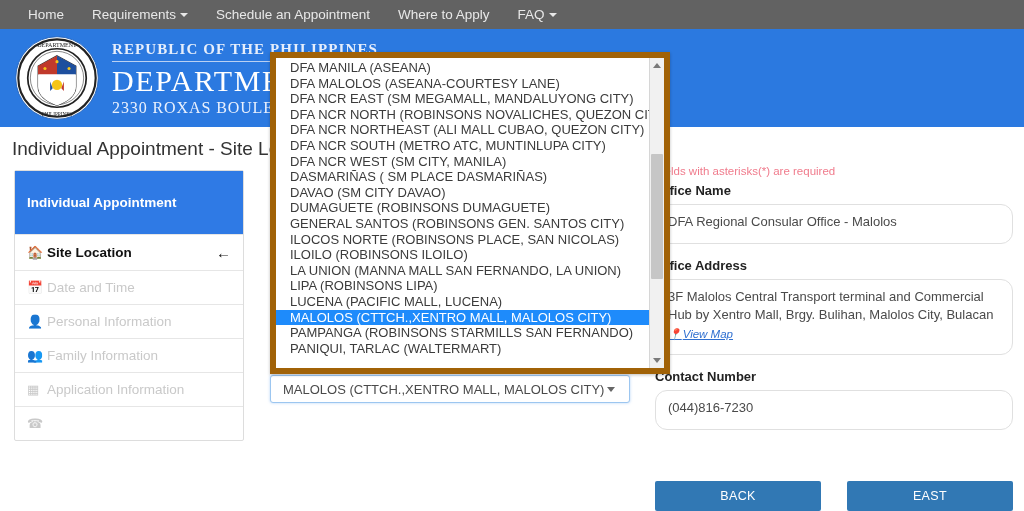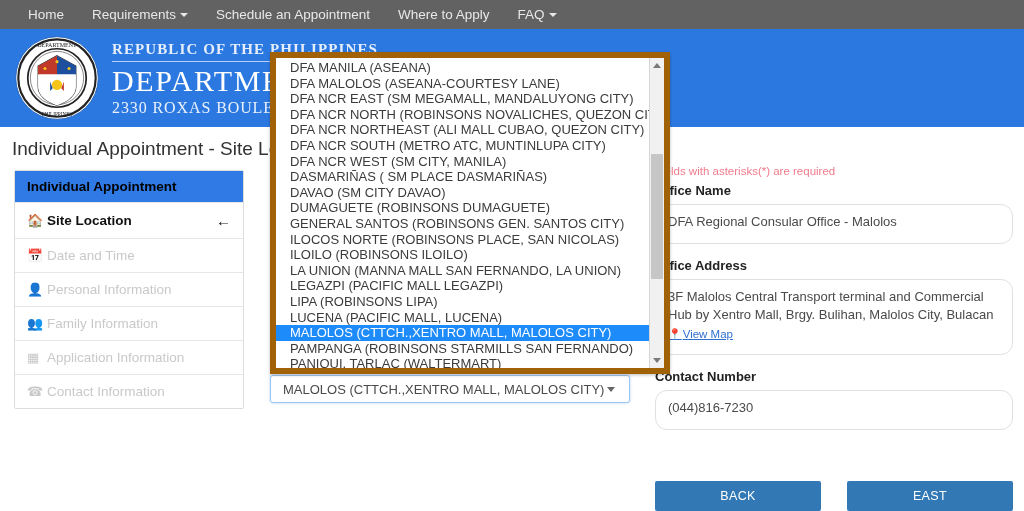--- a/index.html
+++ b/index.html
@@ -65,22 +65,22 @@
     position: absolute; left: 12px; top: 138px;
     font-size: 19px; color: #333333; white-space: nowrap;
   }
 
   
   .sidebar {
     position: absolute; left: 14px; top: 170px; width: 230px;
     border: 1px solid #dddddd; border-radius: 2px; background: #ffffff;
   }
   .sidebar-head {
-    background: #2f7ae5; color: #000000; font-weight: bold;
-    font-size: 13.5px; padding: 8px 12px;
+    background: #2f7ae5; color: #ffffff; font-weight: bold;
+    font-size: 13.5px; padding: 24px 12px;
   }
   .step {
     display: flex; align-items: center;
     padding: 9px 12px; font-size: 13.5px;
     border-top: 1px solid #e6e6e6;
     color: #c9c9c9;
   }
   .step.active { color: #111111; font-weight: bold; }
   .step .glyph { width: 20px; display: inline-block; font-size: 13px; }
   .step .label { flex: 1; }
@@ -150,21 +150,21 @@
   }
   .field-box {
     border: 1px solid #e0e0e0; border-radius: 12px; background: #ffffff;
     padding: 9px 12px; font-size: 13px; color: #4a4a4a; margin-bottom: 14px;
   }
   .field-box.name { height: 40px; }
   .field-box.address { height: 76px; line-height: 18px; padding-top: 8px; }
   .field-box.contact { height: 40px; }
   .view-map {
     color: #2f6fd0; font-size: 11.5px; text-decoration: underline;
-    display: inline-block; margin-top: 1px;
+    display: inline-block; margin-top: 1px; font-style: italic;
   }
   .pin-icon { color: #2f6fd0; font-size: 11px; margin-right: 1px; text-decoration: none; }
 
   
   .btn-row { position: absolute; left: 655px; top: 481px; width: 358px; display: flex; gap: 26px; justify-content: flex-end; }
   .btn {
     flex: 1; background: #3178b4; color: #ffffff; text-align: center;
     font-size: 12.5px; padding: 8px 0; border: none; border-radius: 2px;
     letter-spacing: .4px; cursor: pointer;
   }
@@ -247,21 +247,20 @@
       <span class="label">Family Information</span>
     </div>
 
     <div class="step">
       <span class="glyph">▦</span>
       <span class="label">Application Information</span>
     </div>
 
     <div class="step">
       <span class="glyph">☎</span>
-      <span class="label">Contact Information</span>
     </div>
   </div>
 
   <div class="right-panel">
     <div class="required-note">Fields with asterisks(*) are required</div>
 
     <div class="field-label">Office Name</div>
     <div class="field-box name">DFA Regional Consular Office - Malolos</div>
 
     <div class="field-label">Office Address</div>
@@ -293,21 +292,20 @@
         <div class="dd-option">DFA NCR NORTHEAST (ALI MALL CUBAO, QUEZON CITY)</div>
         <div class="dd-option">DFA NCR SOUTH (METRO ATC, MUNTINLUPA CITY)</div>
         <div class="dd-option">DFA NCR WEST (SM CITY, MANILA)</div>
         <div class="dd-option">DASMARIÑAS ( SM PLACE DASMARIÑAS)</div>
         <div class="dd-option">DAVAO (SM CITY DAVAO)</div>
         <div class="dd-option">DUMAGUETE (ROBINSONS DUMAGUETE)</div>
         <div class="dd-option">GENERAL SANTOS (ROBINSONS GEN. SANTOS CITY)</div>
         <div class="dd-option">ILOCOS NORTE (ROBINSONS PLACE, SAN NICOLAS)</div>
         <div class="dd-option">ILOILO (ROBINSONS ILOILO)</div>
         <div class="dd-option">LA UNION (MANNA MALL SAN FERNANDO, LA UNION)</div>
-        <div class="dd-option">LEGAZPI (PACIFIC MALL LEGAZPI)</div>
         <div class="dd-option">LIPA (ROBINSONS LIPA)</div>
         <div class="dd-option">LUCENA (PACIFIC MALL, LUCENA)</div>
         <div class="dd-option selected">MALOLOS (CTTCH.,XENTRO MALL, MALOLOS CITY)</div>
         <div class="dd-option">PAMPANGA (ROBINSONS STARMILLS SAN FERNANDO)</div>
         <div class="dd-option">PANIQUI, TARLAC (WALTERMART)</div>
       </div>
     <div class="dd-scrollbar">
       <div class="sb-arrow up">
           <span class="tri-up"></span>
         </div>

